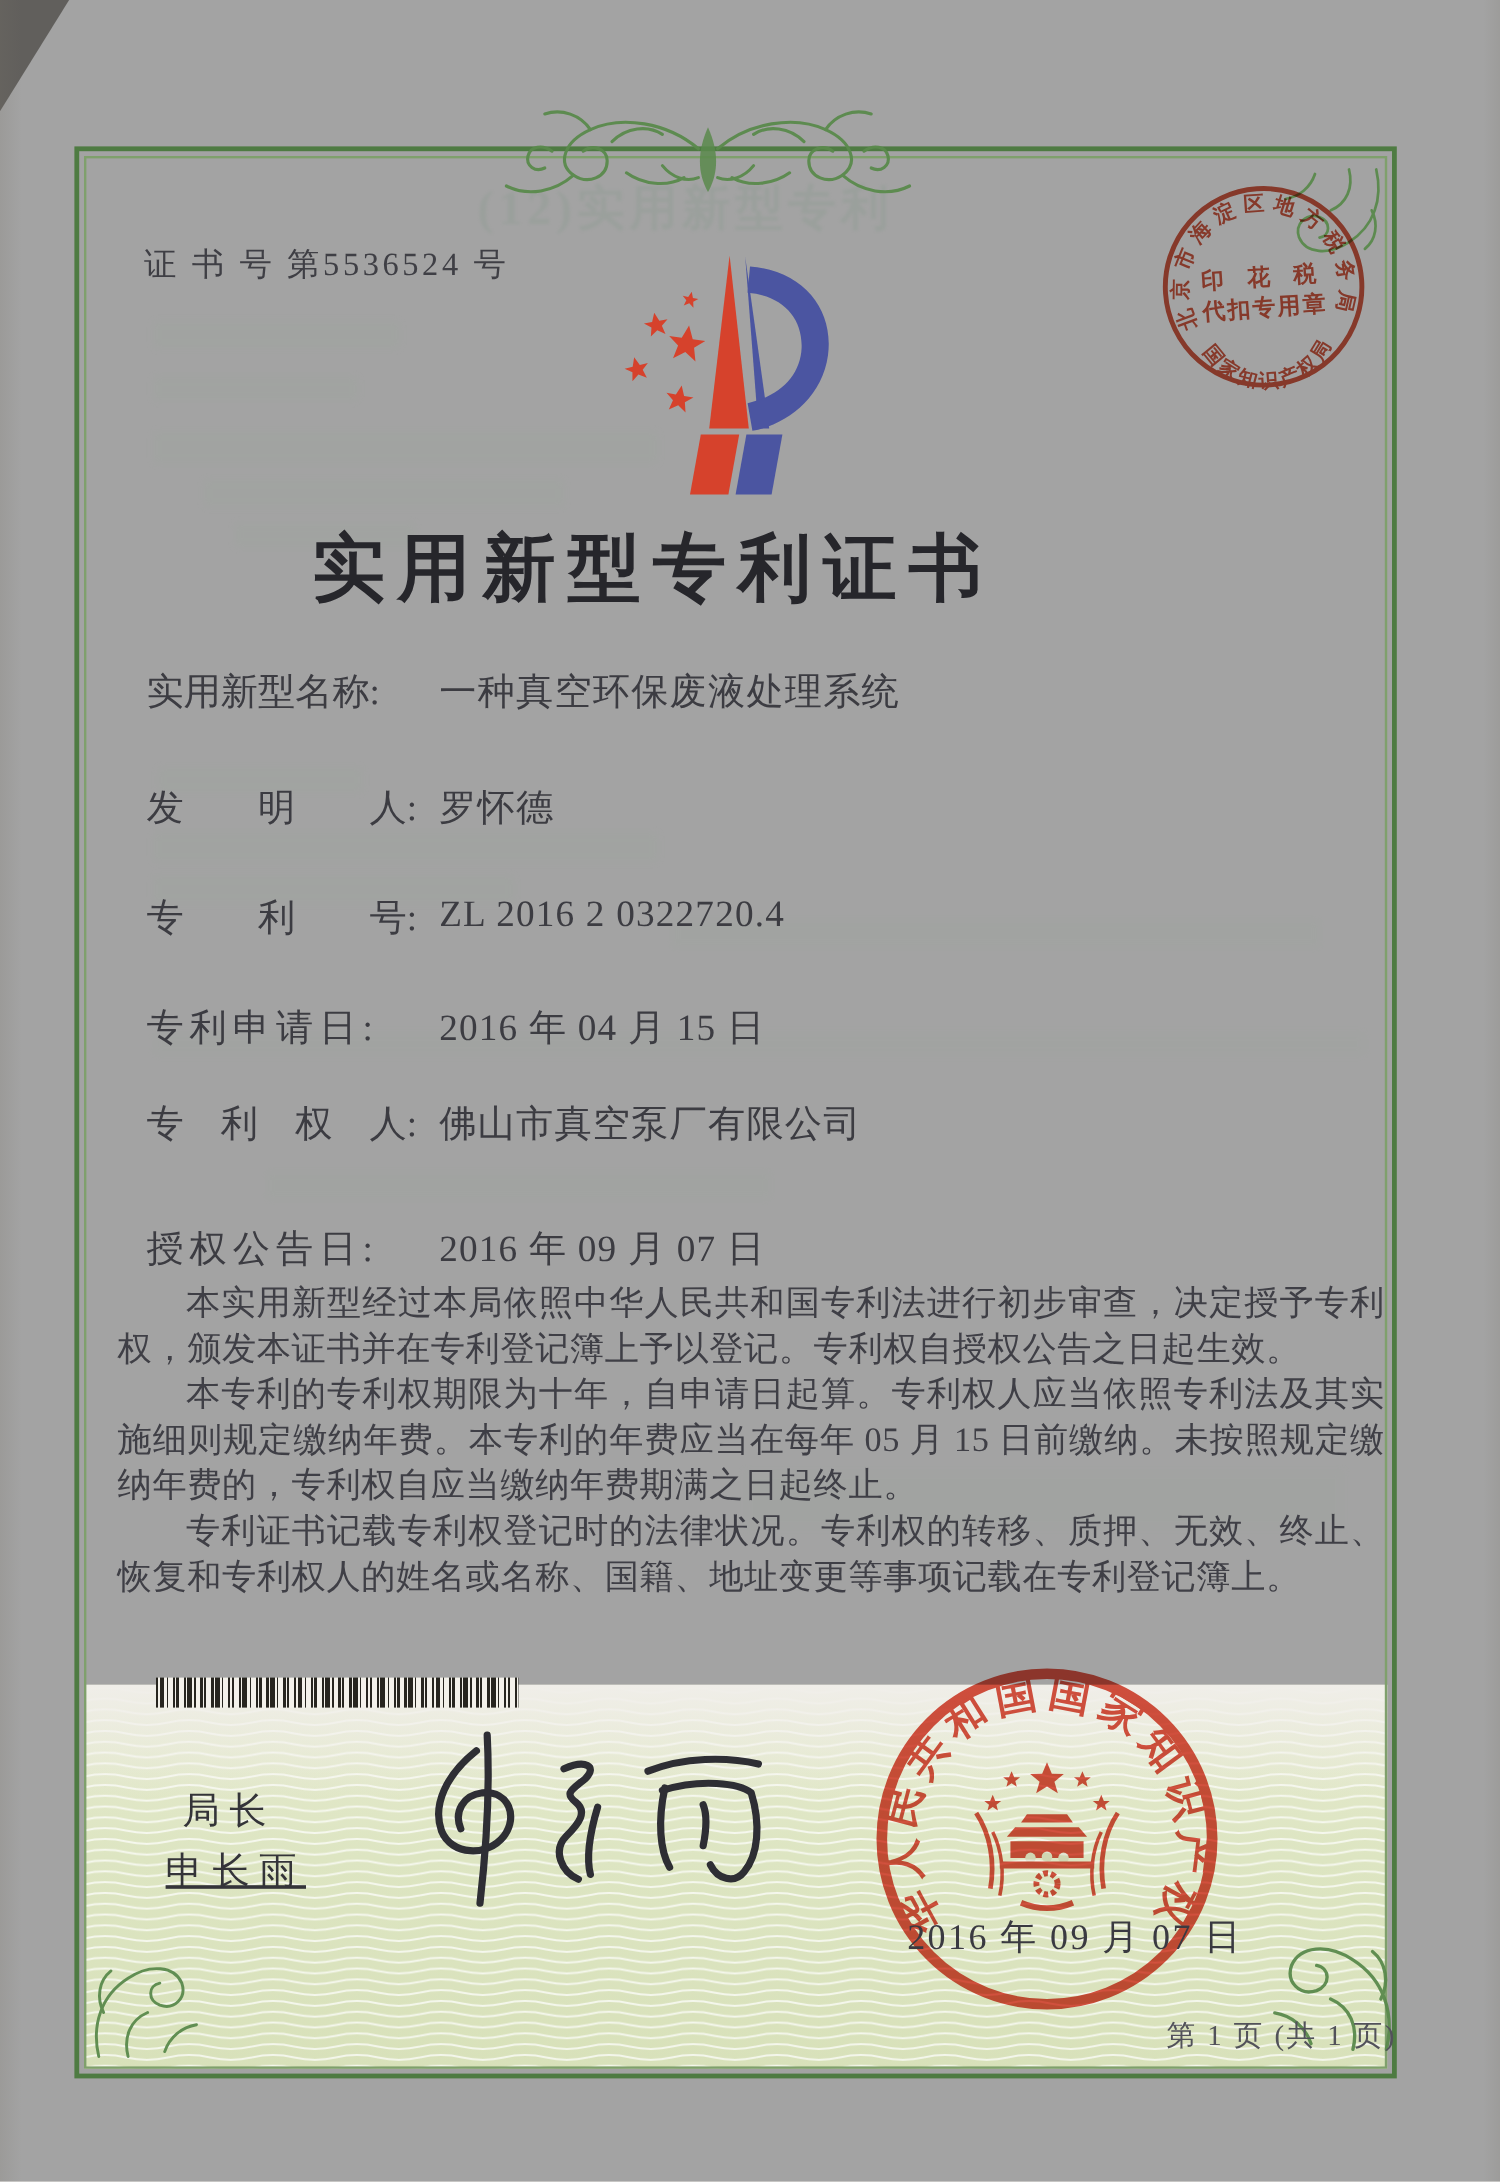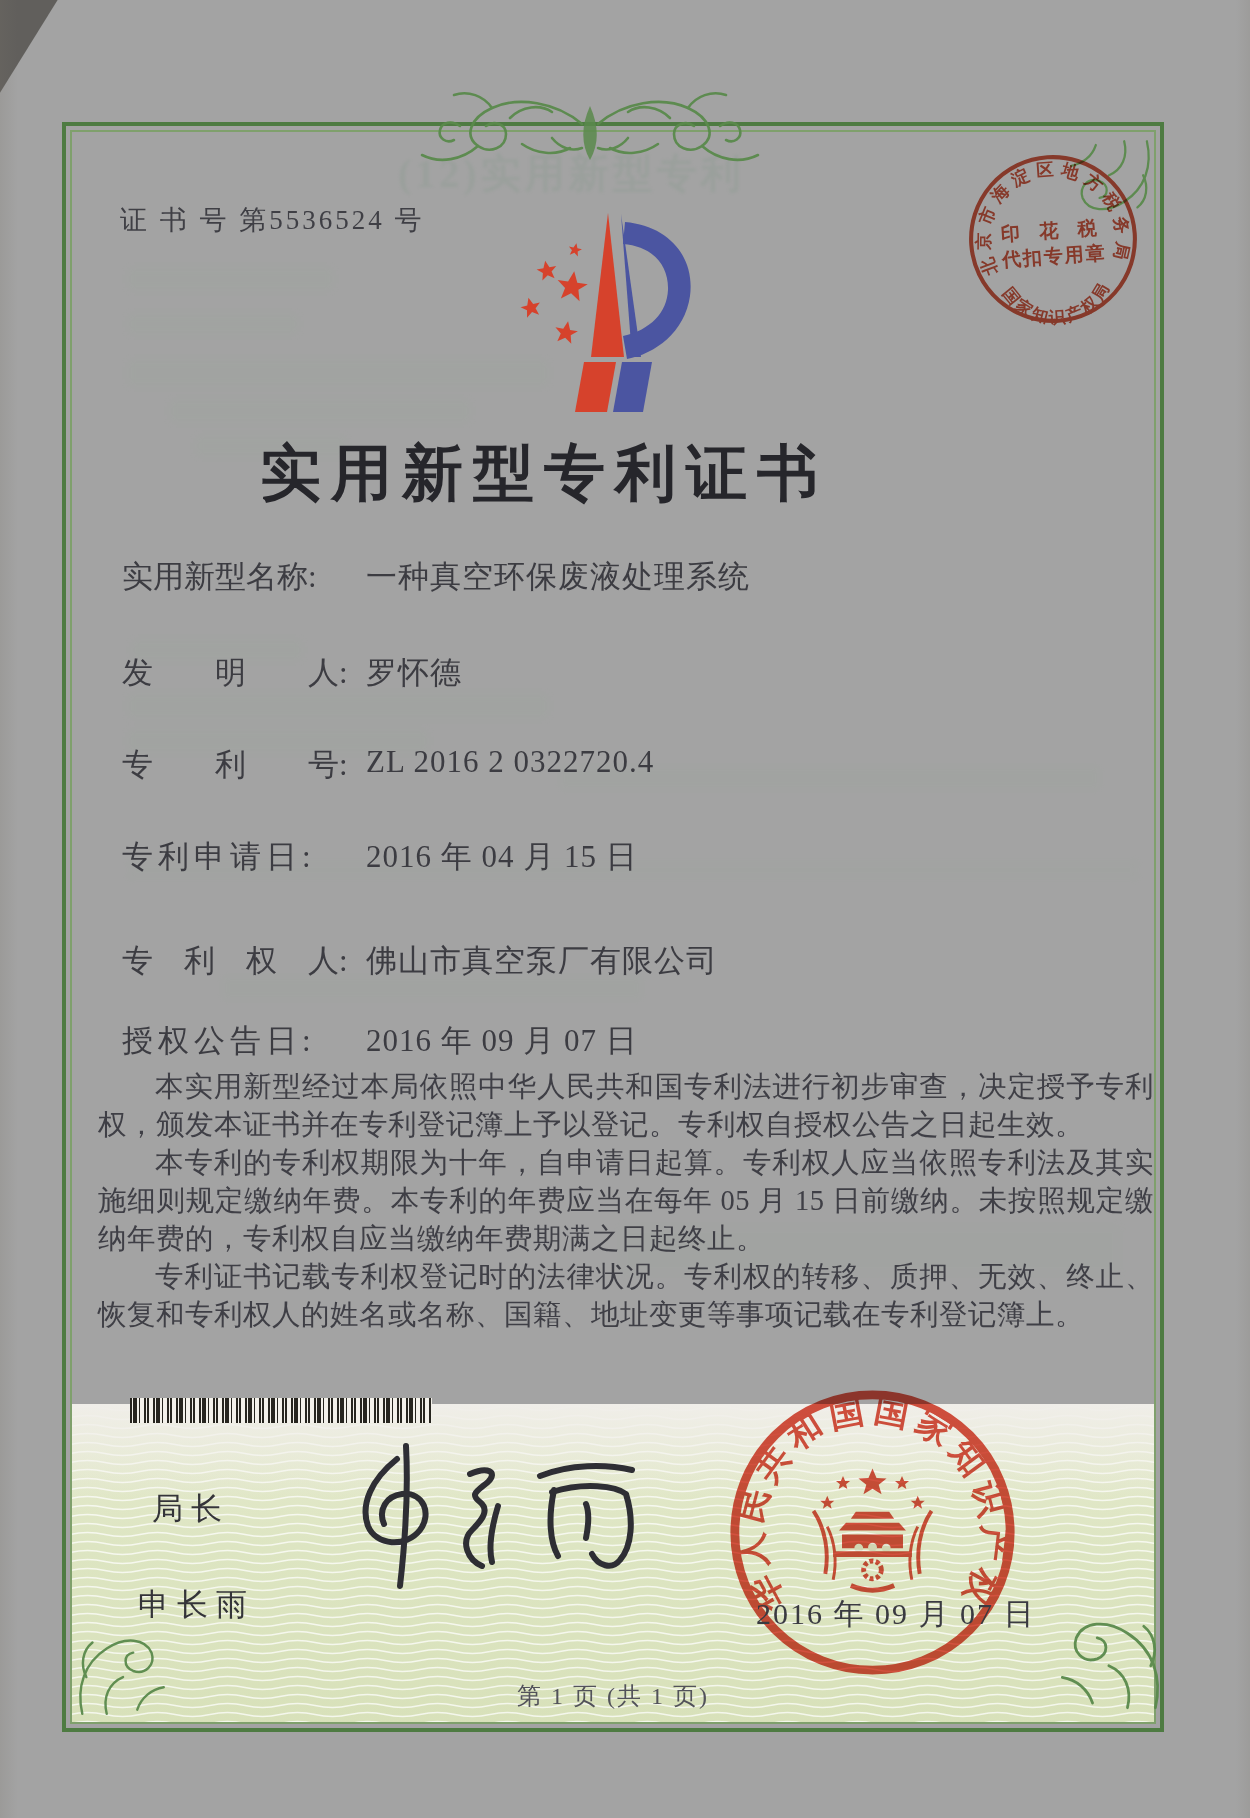--- a/index.html
+++ b/index.html
@@ -35,28 +35,28 @@
   .frow .lab{flex:0 0 244px;}
   .frow .val{letter-spacing:1px;text-align:center;}
   .paras{position:absolute;left:98px;top:1068px;width:1056px;z-index:10;
         font-size:28.5px;line-height:38px;color:#3f3f46;text-align:justify;letter-spacing:.5px;}
   .paras p{margin:0;text-indent:2em;}
   .barcode{position:absolute;left:130px;top:1398px;width:302px;height:25px;z-index:10;
         background:repeating-linear-gradient(90deg,#27251f 0 2px,#f3f1ea 2px 3px,#27251f 3px 7px,
         #f3f1ea 7px 9px,#27251f 9px 10px,#f3f1ea 10px 14px,#27251f 14px 16px,#f3f1ea 16px 17px,
         #27251f 17px 19px,#f3f1ea 19px 23px);}
   .director-title{position:absolute;left:152px;top:1488px;font-size:31px;letter-spacing:8px;color:#343439;z-index:10;}
-  .director-name{position:absolute;left:138px;top:1584px;font-size:31px;letter-spacing:8px;color:#343439;z-index:10;}
+  .director-name{position:absolute;left:138px;top:1538px;font-size:31px;letter-spacing:8px;color:#343439;z-index:10;text-decoration:underline;}
   .signature{position:absolute;left:302px;top:1434px;z-index:11;}
   .seal{position:absolute;left:725px;top:1385px;width:295px;height:295px;z-index:12;
         mix-blend-mode:multiply;opacity:.94;}
   .seal-date{position:absolute;left:756px;top:1594px;font-size:30px;letter-spacing:2px;color:#3a3a41;z-index:13;}
   .tax-stamp{position:absolute;left:962px;top:148px;width:182px;height:182px;z-index:10;
         transform:rotate(-4deg);opacity:.92;mix-blend-mode:multiply;}
-  .footer{position:absolute;left:62px;top:1680px;width:1102px;text-align:center;font-size:24px;
+  .footer{position:absolute;left:62px;top:1680px;width:1102px;text-align:right;font-size:24px;
         letter-spacing:2px;color:#52525a;z-index:10;}
   .logo{position:absolute;left:505px;top:196px;z-index:9;}
   .ornament-top{position:absolute;left:400px;top:82px;z-index:6;}
   .flourish{position:absolute;z-index:6;}
   .fl-bl{left:66px;top:1616px;}
   .fl-br{left:1046px;top:1596px;transform:scaleX(-1);}
   .fl-tr{left:1058px;top:128px;transform:scale(-1,-1);}
 </style>
 </head>
 <body>
@@ -193,21 +193,21 @@
       <span class="val">罗怀德</span>
     </div>
     <div class="frow" style="top:204px">
       <span class="lab">专　　利　　号:</span>
       <span class="val">ZL 2016 2 0322720.4</span>
     </div>
     <div class="frow" style="top:296px">
       <span class="lab" style="letter-spacing:5px">专利申请日:</span>
       <span class="val">2016 年 04 月 15 日</span>
     </div>
-    <div class="frow" style="top:400px">
+    <div class="frow" style="top:376px">
       <span class="lab">专　利　权　人:</span>
       <span class="val">佛山市真空泵厂有限公司</span>
     </div>
     <div class="frow" style="top:480px">
       <span class="lab" style="letter-spacing:5px">授权公告日:</span>
       <span class="val">2016 年 09 月 07 日</span>
     </div>
   </div>
 
   <div class="paras">

